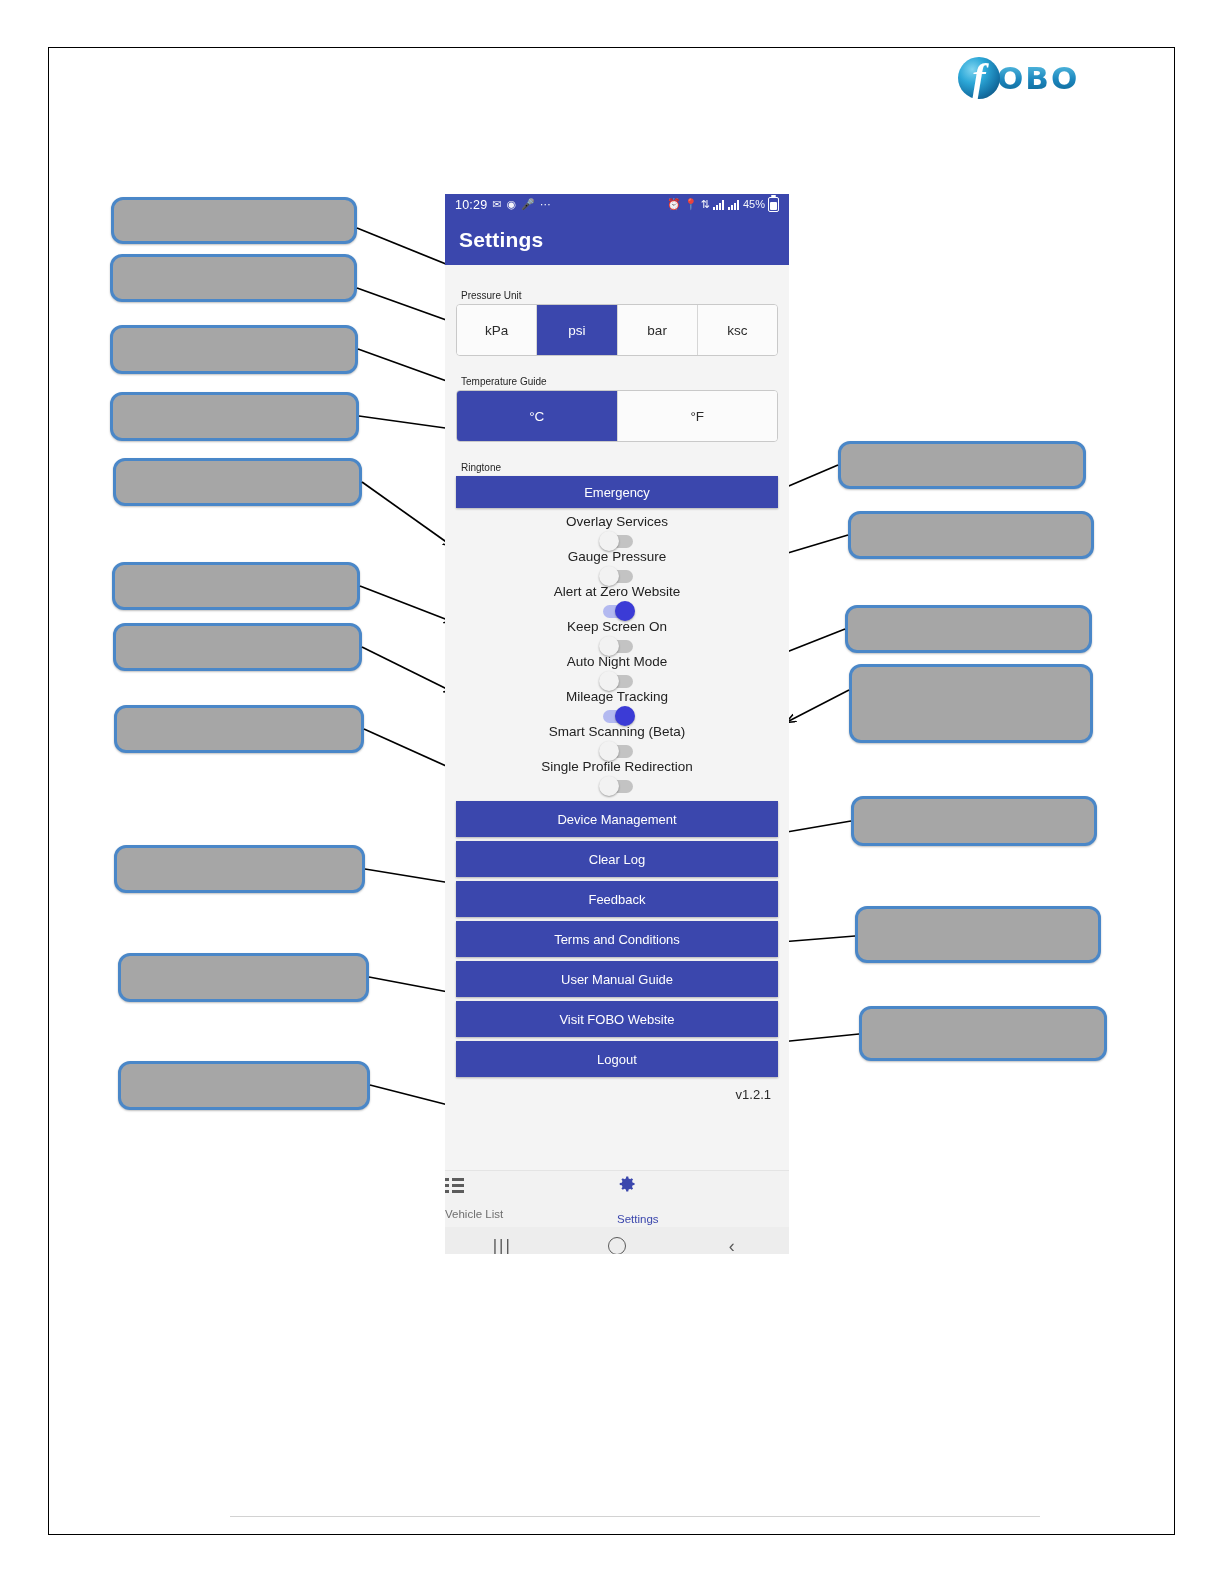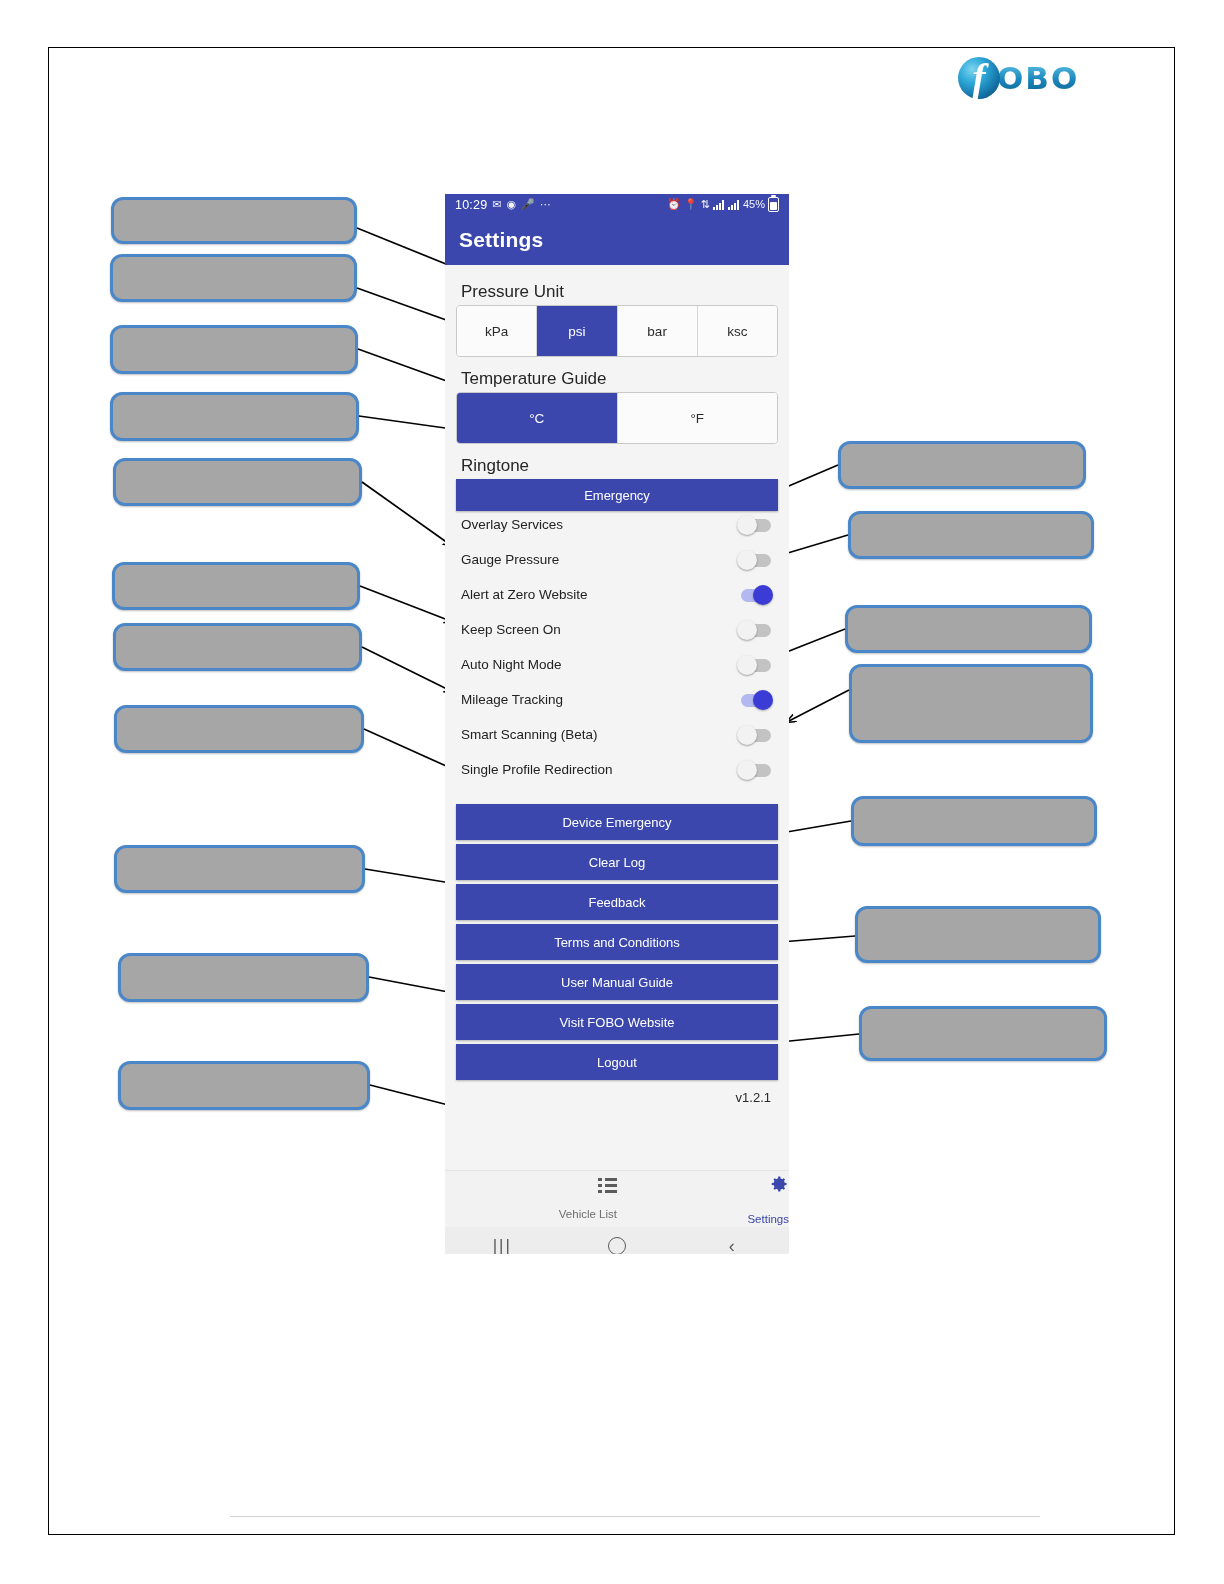--- a/index.html
+++ b/index.html
@@ -141,23 +141,23 @@
   
   #appbody {
     padding: 5px 11px 0 11px;
     box-sizing: border-box;
     background: #f4f4f4;
     height: 905px;
     position: relative;
   }
 
   .section-label {
-    font-size: 17px;
+    font-size: 10px;
     color: #262626;
-    margin: 12px 0 3px 5px;
+    margin: 20px 0 3px 5px;
   }
 
   
   .segmented {
     display: flex;
     width: 100%;
     height: 52px;
     border: 1px solid #c9c9c9;
     border-radius: 4px;
     overflow: hidden;
@@ -195,24 +195,25 @@
     border-radius: 0;
     box-shadow: 0 1px 2px rgba(0,0,0,0.28);
     box-sizing: border-box;
     margin: 4px 0;
   }
   #ringtone-btn { margin: 2px 0 6px 0; height: 32px; }
 
   
   .toggle-row {
     display: flex;
-    align-items: flex-start;
+    align-items: center;
     height: 35px;
     padding: 0 5px 0 5px;
     box-sizing: border-box;
+    flex-direction: column;
   }
   .toggle-row .tlabel {
     font-size: 13.5px;
     color: #222222;
     flex: 1 1 auto;
   }
   .switch {
     position: relative;
     width: 36px;
     height: 16px;
@@ -250,21 +251,21 @@
     height: 56px;
     background: #f2f2f2;
     display: flex;
     align-items: center;
     border-top: 1px solid #e4e4e4;
   }
   #tabbar .tab {
     flex: 1 1 0;
     display: flex;
     flex-direction: column;
-    align-items: flex-end;
+    align-items: flex-start;
     justify-content: center;
     gap: 15px;
   }
   #tabbar .tab .lbl { font-size: 11.5px; }
   #tabbar .tab.inactive .lbl { color: #6f6f6f; }
   #tabbar .tab.active .lbl { color: #3b47ad; }
   .list-icon { width: 19px; height: 15px; position: relative; }
   .list-icon i { position: absolute; left: 0; height: 3px; background: #5c5c5c; display: block; }
   .list-icon i.d { width: 4px; }
   .list-icon i.l { left: 7px; width: 12px; }
@@ -458,21 +459,21 @@
     </div>
     <div class="toggle-row">
       <span class="tlabel">Single Profile Redirection</span>
       <span class="switch">
           <span class="track"></span>
           <span class="thumb"></span>
         </span>
     </div>
 
     <div class="btn-stack">
-      <div class="btn">Device Emergency</div>
+      <div class="btn">Device Management</div>
       <div class="btn">Clear Log</div>
       <div class="btn">Feedback</div>
       <div class="btn">Terms and Conditions</div>
       <div class="btn">User Manual Guide</div>
       <div class="btn">Visit FOBO Website</div>
       <div class="btn">Logout</div>
     </div>
 
     <div id="version">v1.2.1</div>
   </div>

